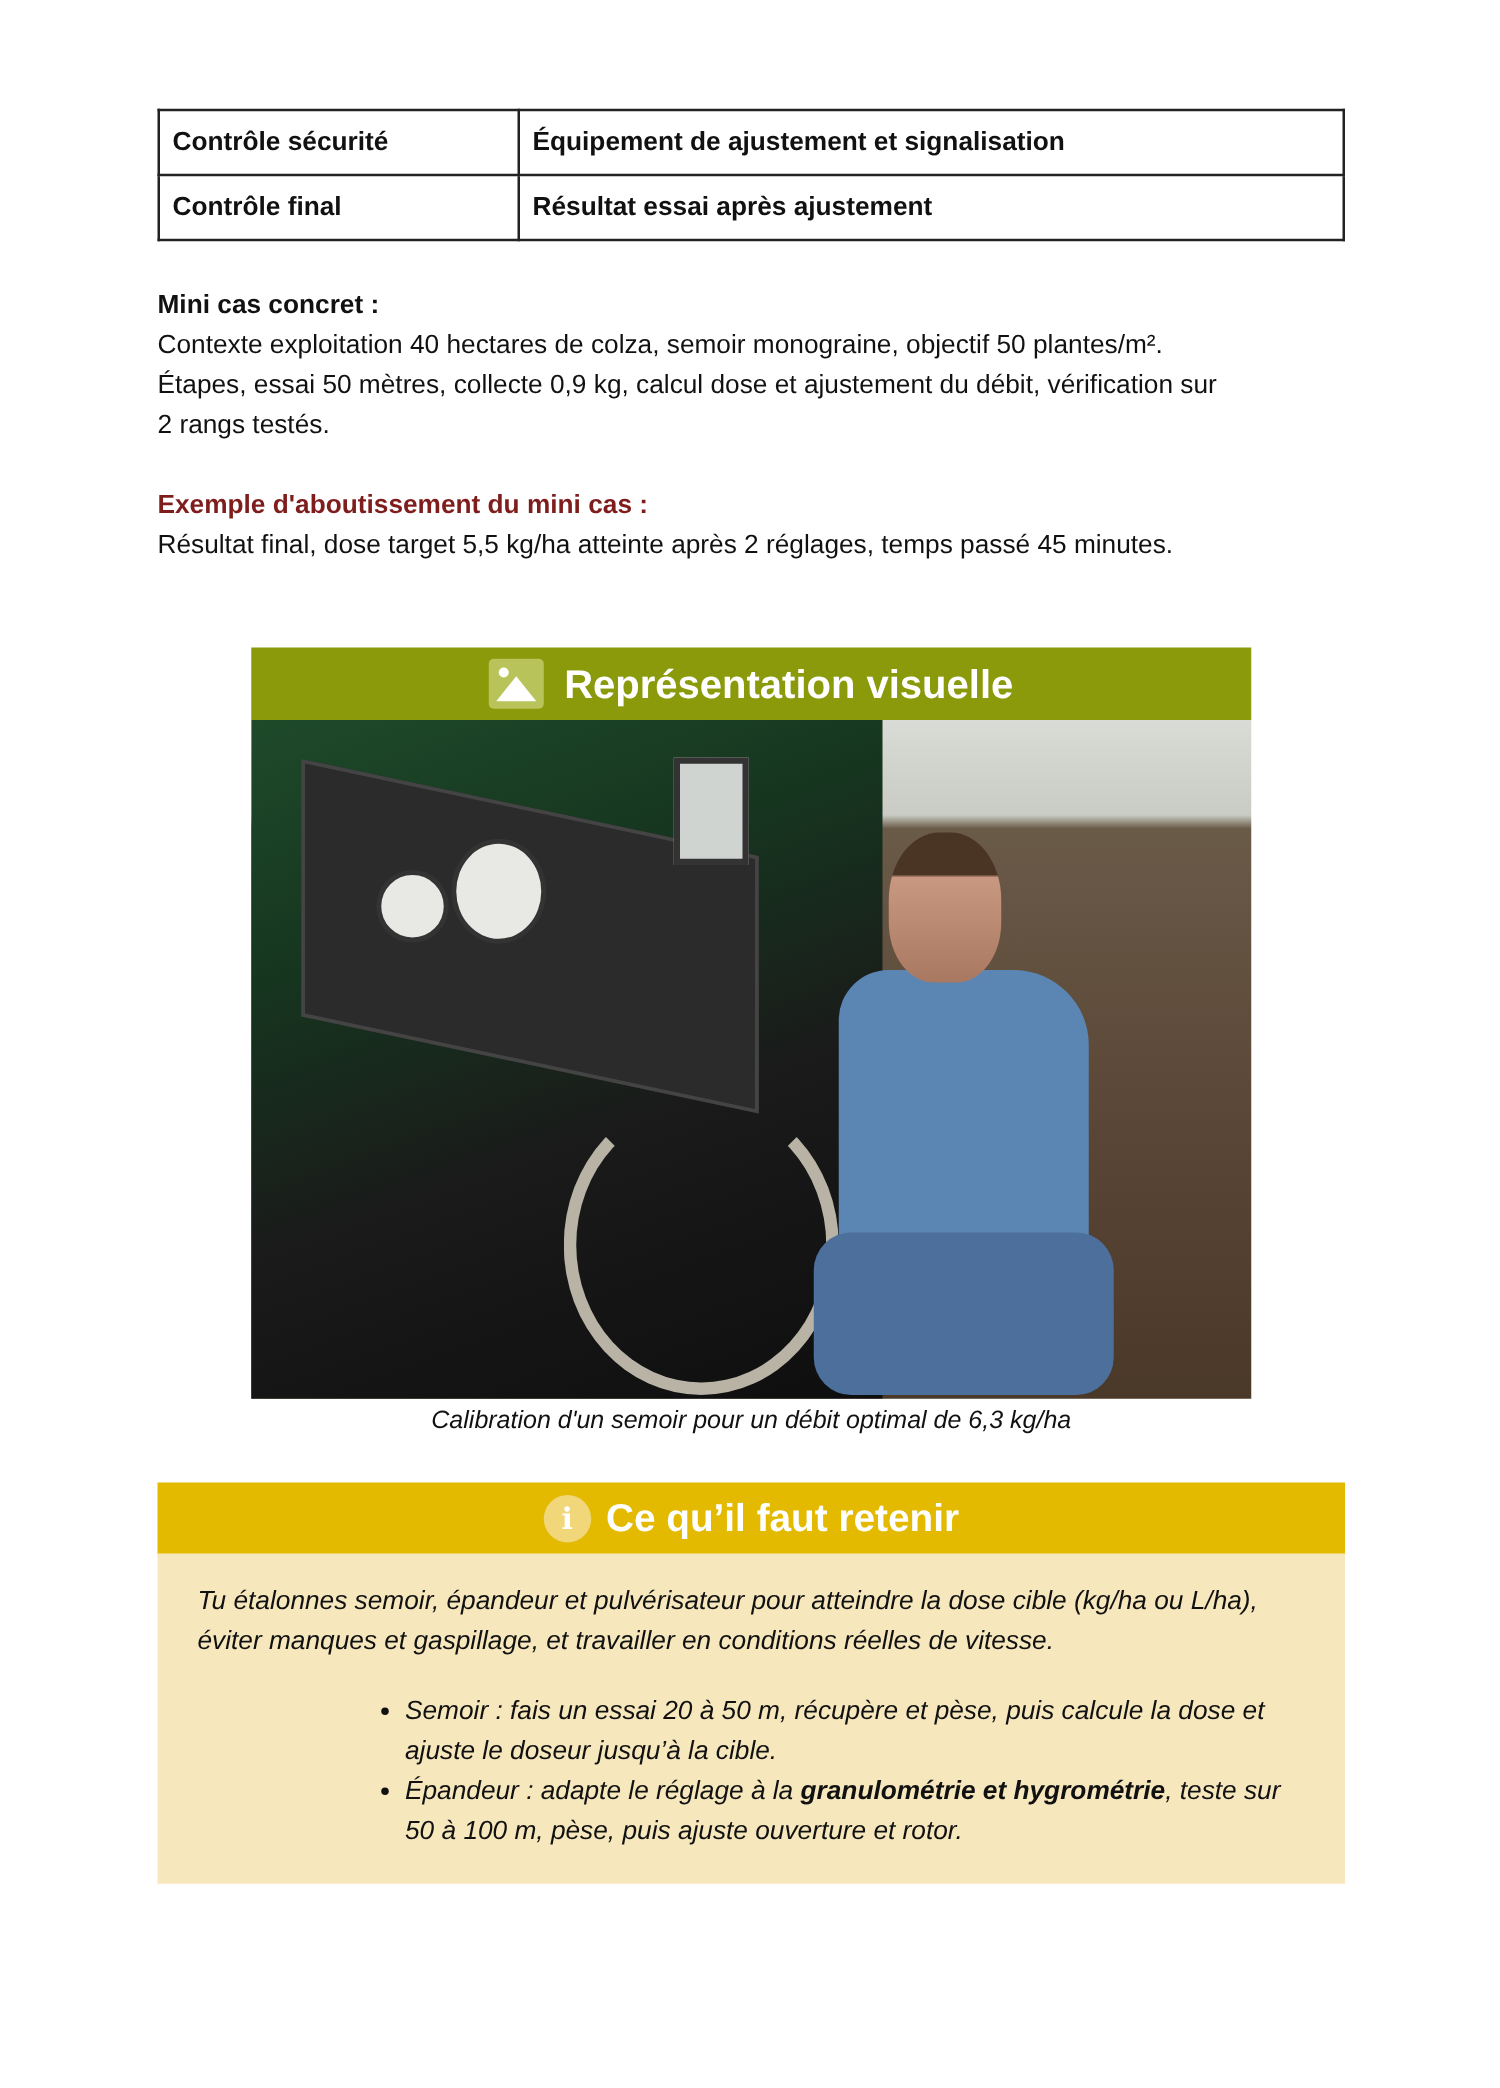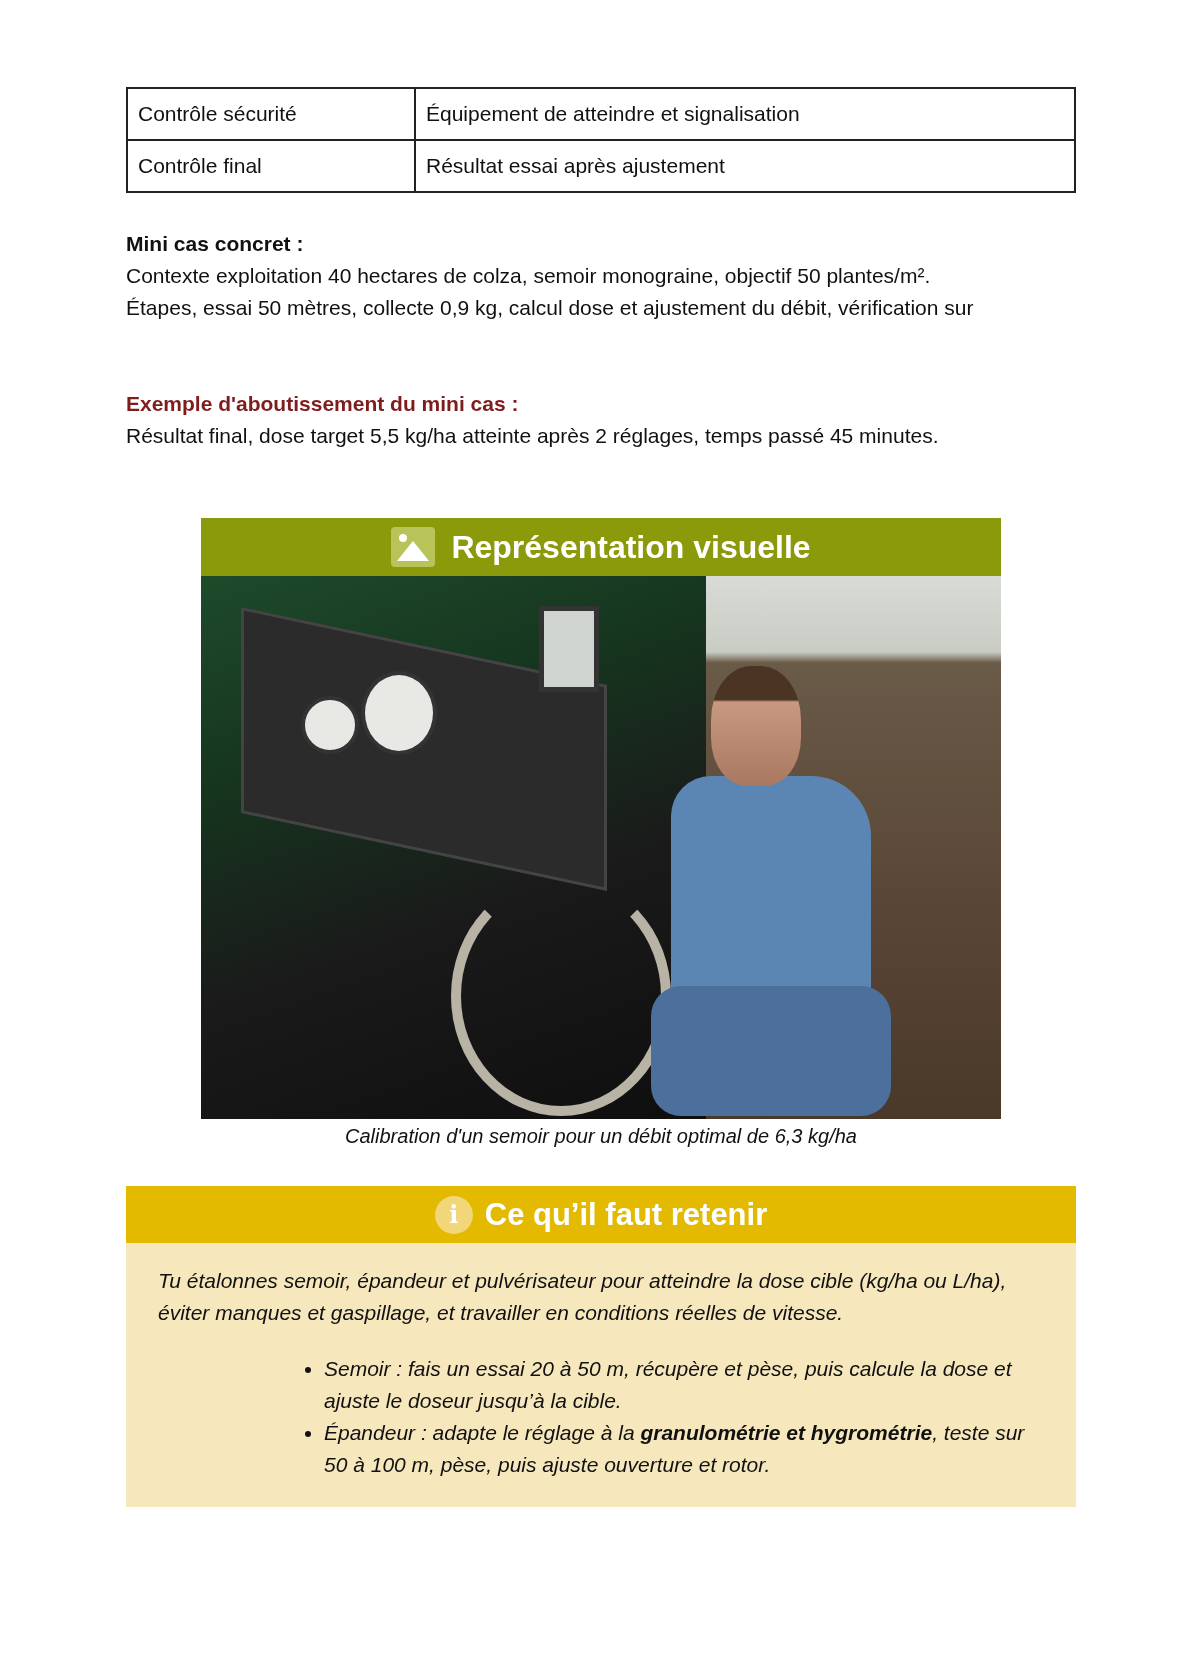--- a/index.html
+++ b/index.html
@@ -1,21 +1,21 @@
 <!DOCTYPE html>
 <html><head>
 <meta charset="utf-8">
 <style>
   html, body { margin: 0; padding: 0; background: #ffffff; }
   body { width: 1200px; height: 1670px; position: relative; overflow: hidden;
          font-family: "Liberation Sans", "DejaVu Sans", sans-serif; color: #111; }
 
   table.ctrl { position: absolute; left: 126px; top: 87px; width: 950px;
                border-collapse: collapse; font-size: 21px; }
-  table.ctrl td { border: 2px solid #222; height: 50px; padding: 0 10px; vertical-align: middle; }
+  table.ctrl td { border: 2px solid #222; height: 50px; padding: 0 10px; vertical-align: middle; font-weight: bold; }
   table.ctrl td.k { width: 266px; }
 
   .block { position: absolute; left: 126px; width: 960px; font-size: 21px; line-height: 32px; }
   .block .h { font-weight: bold; }
   .block .h.green { color: #7f1d1d; }
 
   .figure { position: absolute; left: 201px; top: 518px; width: 800px; }
   .fig-header { height: 58px; background: #8a9a0a; display: flex; align-items: center;
                 justify-content: center; color: #fff; font-weight: bold; font-size: 32px; }
   .fig-icon { width: 44px; height: 40px; background: #b8c45a; border-radius: 4px; margin-right: 16px;
@@ -54,33 +54,34 @@
   .retain-body ul { margin: 24px 0 0 0; padding-left: 166px; }
   .retain-body li { margin: 0; }
 </style>
 </head>
 <body>
 
 <table class="ctrl">
   <tbody>
       <tr>
     <td class="k">Contrôle sécurité</td>
-    <td>Équipement de atteindre et signalisation</td>
+    <td>Équipement de ajustement et signalisation</td>
   </tr>
   <tr>
     <td class="k">Contrôle final</td>
     <td>Résultat essai après ajustement</td>
   </tr>
 </tbody>
   </table>
 
 <div class="block" style="top:228px;">
   <div class="h">Mini cas concret :</div>
   <div>Contexte exploitation 40 hectares de colza, semoir monograine, objectif 50 plantes/m².</div>
   <div>Étapes, essai 50 mètres, collecte 0,9 kg, calcul dose et ajustement du débit, vérification sur</div>
+  <div>2 rangs testés.</div>
 </div>
 
 <div class="block" style="top:388px;">
   <div class="h green">Exemple d'aboutissement du mini cas :</div>
   <div>Résultat final, dose target 5,5 kg/ha atteinte après 2 réglages, temps passé 45 minutes.</div>
 </div>
 
 <div class="figure">
   <div class="fig-header">
     <span class="fig-icon"></span>

